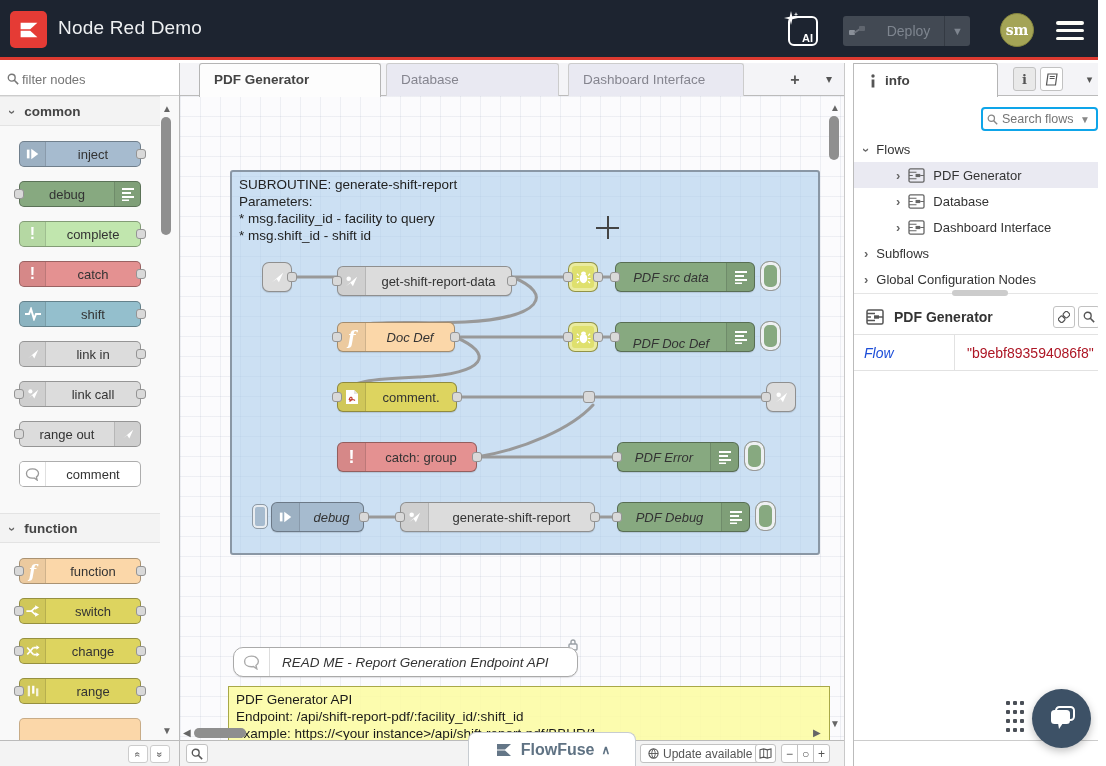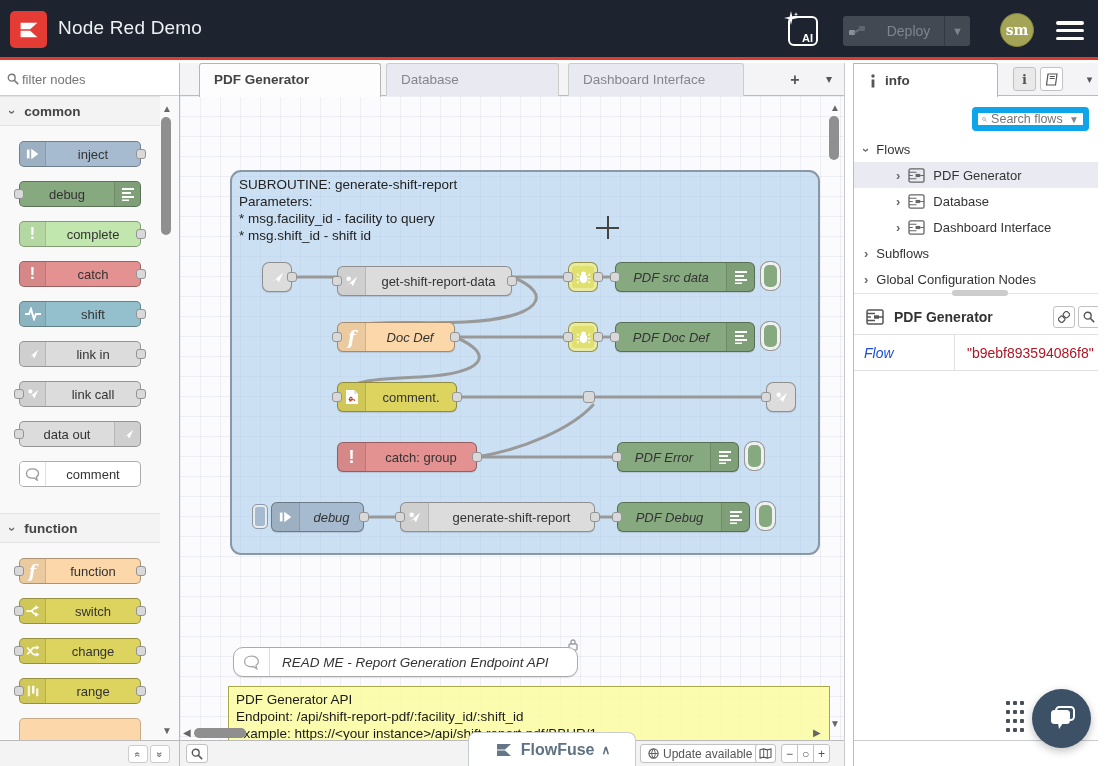--- a/index.html
+++ b/index.html
@@ -54,21 +54,21 @@
 
   
   #canvas { position:absolute; left:180px; top:63px; width:665px; height:703px; background:#fbfbfd; border-right:1px solid #c9c9c9; }
   #tabbar { position:relative; height:33px; background:#f4f4f7; border-bottom:1px solid #bbb; }
   .tab { position:absolute; top:0; height:33px; padding:0 14px; font-size:13.5px; line-height:32px; border:1px solid #ccc; border-bottom:none; border-radius:3px 3px 0 0; background:#e9e9f2; color:#85858f; white-space:nowrap; overflow:hidden; cursor:pointer; }
   .tab.active { background:#fdfdfd; color:#444; font-weight:bold; border-color:#b5b5b5; height:34px; z-index:2; }
   .tabbar-btn { position:absolute; top:4px; width:26px; height:25px; text-align:center; line-height:25px; color:#555; font-size:16px; cursor:pointer; }
   #workspace { position:absolute; top:33px; left:0; width:664px; height:644px; overflow:hidden;
      background-image:linear-gradient(rgba(60,80,120,.07) 1px, transparent 1px), linear-gradient(90deg, rgba(60,80,120,.07) 1px, transparent 1px);
      background-size:20px 20px; }
-  #group-box { position:absolute; left:50px; top:74px; width:590px; height:385px; background:rgba(166,203,235,.55); border:2px solid #8a97a5; border-radius:11px; }
+  #group-box { position:absolute; left:50px; top:74px; width:590px; height:385px; background:rgba(166,203,235,.55); border:2px solid #8a97a5; border-radius:3px; }
   .group-text { position:absolute; left:7px; top:4px; font-size:13.5px; color:#222; line-height:17px; white-space:pre; }
   #wires { position:absolute; left:0; top:0; pointer-events:none; }
   .node { position:absolute; height:30px; border:1px solid rgba(0,0,0,.35); border-radius:6px; display:flex; align-items:center; font-size:13px; color:#333; box-shadow:0 1px 1px rgba(0,0,0,.12); cursor:pointer; }
   .node .nicon { width:28px; align-self:stretch; display:flex; align-items:center; justify-content:center; background:rgba(0,0,0,.06); }
   .node .nicon.l { border-right:1px solid rgba(0,0,0,.12); border-radius:5px 0 0 5px; }
   .node .nicon.r { border-left:1px solid rgba(0,0,0,.12); border-radius:0 5px 5px 0; }
   .node .nlabel { flex:1; text-align:center; padding:0 6px; white-space:nowrap; }
   .node .nlabel.it { font-style:italic; }
   .sq-node { position:absolute; width:30px; height:30px; border:1px solid rgba(0,0,0,.35); border-radius:7px; display:flex; align-items:center; justify-content:center; box-shadow:0 1px 1px rgba(0,0,0,.12); cursor:pointer; }
   .bugc { background:#dfe06e; box-shadow:inset 0 0 0 3px rgba(255,255,255,.35); }
@@ -94,21 +94,21 @@
   #flowfuse-pill { position:absolute; left:288px; top:-9px; width:168px; height:34px; background:#fff; border:1px solid #c7ccd1; border-bottom:none; border-radius:8px 8px 0 0; display:flex; align-items:center; justify-content:center; gap:7px; cursor:pointer; }
   #flowfuse-pill .ff-label { font-size:16px; font-weight:bold; color:#5f7283; }
   #flowfuse-pill .ff-caret { color:#5f7283; font-size:12px; font-weight:bold; }
 
   
   #splitter { position:absolute; left:846px; top:63px; width:7px; height:703px; background:#fff; }
   #sidebar { position:absolute; left:853px; top:63px; width:253px; height:703px; background:#fff; border-left:1px solid #bbb; }
   #sb-header { position:relative; height:33px; background:#f4f4f7; border-bottom:1px solid #bbb; }
   #sb-tab { position:absolute; left:0; top:0; width:144px; height:34px; background:#fff; border:1px solid #b5b5b5; border-left:none; border-bottom:none; border-radius:0 3px 0 0; display:flex; align-items:center; gap:9px; padding-left:16px; font-size:13.5px; font-weight:bold; color:#444; z-index:2; }
   .sbh-btn { position:absolute; top:4px; width:23px; height:24px; background:#fff; border:1px solid #c2c2c2; border-radius:3px; display:flex; align-items:center; justify-content:center; color:#555; font-size:13px; cursor:pointer; }
-  #sb-search { position:absolute; left:118px; top:44px; width:117px; height:24px; border:6px solid #0ea5e9; border-radius:4px; background:#fff; display:flex; align-items:center; padding:0 4px; gap:4px; overflow:hidden; }
+  #sb-search { position:absolute; left:127px; top:44px; width:117px; height:24px; border:2px solid #0ea5e9; border-radius:4px; background:#fff; display:flex; align-items:center; padding:0 4px; gap:4px; overflow:hidden; }
   #sb-search input { border:none; outline:none; width:74px; font-size:12.5px; color:#999; font-family:"Liberation Sans",sans-serif; }
   #sb-search .caret { color:#888; font-size:10px; }
   .tree-row { position:relative; height:26px; display:flex; align-items:center; gap:8px; font-size:13px; color:#333; cursor:pointer; white-space:nowrap; overflow:hidden; }
   .tree-row.sel { background:#eaeaf2; }
   .flow-ic { flex:0 0 auto; }
   #tree { position:absolute; left:0; top:73px; width:252px; }
   #tree-divider { position:absolute; left:0; top:230px; width:252px; border-top:1px solid #e5e5e5; }
   #tree-handle { position:absolute; left:98px; top:227px; width:56px; height:6px; background:#ccc; border-radius:3px; cursor:row-resize; }
   #flow-section { position:absolute; left:0; top:236px; width:252px; height:36px; border-bottom:1px solid #e2e2e2; display:flex; align-items:center; gap:10px; padding-left:12px; font-size:14px; font-weight:bold; color:#333; }
   .fs-btn { position:absolute; top:7px; width:22px; height:22px; background:#fff; border:1px solid #c2c2c2; border-radius:3px; display:flex; align-items:center; justify-content:center; cursor:pointer; }
@@ -229,21 +229,21 @@
               <svg width="14" height="14" viewBox="0 0 16 16">
                 <path d="M2 13 L14 3 L9.5 13 L7 9.5 Z" fill="#fff"></path>
                 <circle cx="5" cy="5" r="2.4" fill="#fff"></circle>
               </svg>
             </span>
           <span class="nlabel">link call</span>
             <span class="port pr"></span>
         </div>
         <div class="pal-node c-link">
           <span class="port pl"></span>
-          <span class="nlabel">data out</span>
+          <span class="nlabel">range out</span>
           <span class="nicon r">
               <svg width="14" height="14" viewBox="0 0 16 16">
                 <path d="M2 13 L14 3 L9.5 13 L7 9.5 Z" fill="#fff"></path>
               </svg>
             </span>
         </div>
         <div class="pal-node c-comment">
           <span class="nicon l" style="background:#fff;">
               <svg width="15" height="13" viewBox="0 0 16 14">
                 <path d="M8 1 C4 1 1.5 3.2 1.5 6 C1.5 8.8 4 11 8 11 C8.6 11 9.2 10.9 9.8 10.8 L13 13 L12.2 9.8 C13.6 8.8 14.5 7.5 14.5 6 C14.5 3.2 12 1 8 1 Z" fill="none" stroke="#999" stroke-width="1.4"></path>
@@ -390,21 +390,21 @@
       </div>
       <div class="sq-node bugc" style="left:388px;top:226px;">
         <svg width="15" height="15" viewBox="0 0 16 16">
             <ellipse cx="8" cy="9" rx="4" ry="5" fill="#fff"></ellipse>
             <ellipse cx="8" cy="3.5" rx="2.5" ry="1.8" fill="#fff"></ellipse>
             <path d="M3 6 L1 4 M3 9 L0.5 9 M3 12 L1 14 M13 6 L15 4 M13 9 L15.5 9 M13 12 L15 14" stroke="#fff" stroke-width="1.2"></path>
           </svg>
         <span class="port pl"></span>
           <span class="port pr"></span>
       </div>
-      <div class="node c-debug" style="left:435px;top:226px;width:140px;">
+      <div class="node c-debug" style="left:435px;top:226px;width:140px;align-items:flex-end;">
         <span class="port pl"></span>
         <span class="nlabel it">PDF Doc Def</span>
         <span class="nicon r">
             <svg width="14" height="14" viewBox="0 0 14 14">
               <rect x="1" y="1" width="12" height="2" fill="#fff"></rect>
               <rect x="1" y="5" width="9" height="2" fill="#fff"></rect>
               <rect x="1" y="9" width="12" height="2" fill="#fff"></rect>
               <rect x="1" y="12.5" width="7" height="1.5" fill="#fff"></rect>
             </svg>
           </span>

